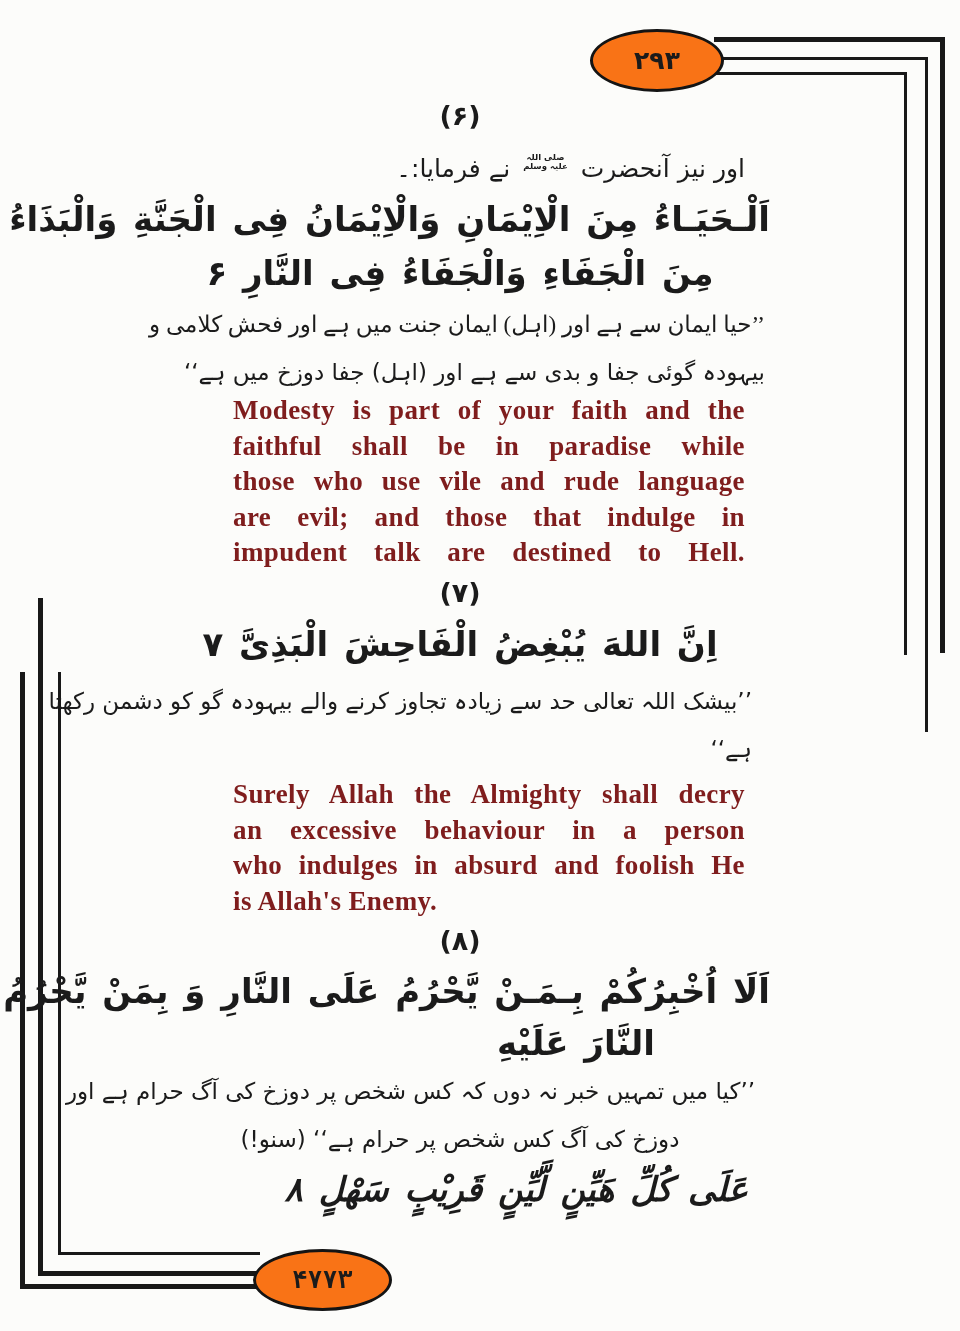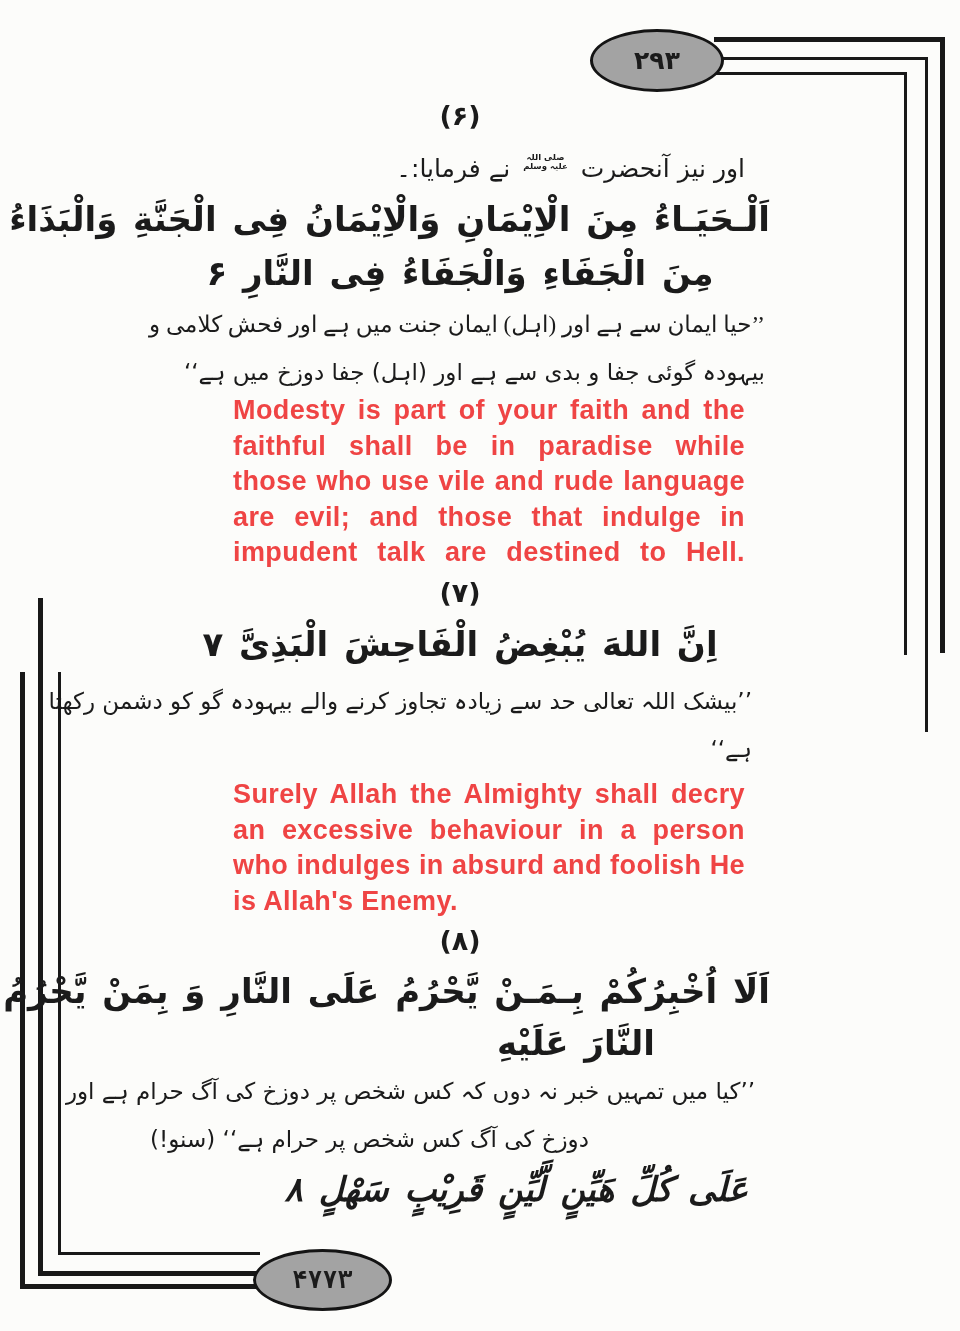--- a/index.html
+++ b/index.html
@@ -5,39 +5,39 @@
   html,body{margin:0;padding:0;background:#e8e8e4;}
   #page{
     position:relative;width:960px;height:1331px;margin:0 auto;
     background:#fcfcfa;color:#1b1b1b;overflow:hidden;
     font-family:"DejaVu Sans",sans-serif;
   }
   .line{position:absolute;background:#181818;}
   .oval{
     position:absolute;border:3px solid #141414;border-radius:50%;
     display:flex;align-items:center;justify-content:center;
-    background:#a3a3a3;z-index:5;
+    background:#f97316;z-index:5;
   }
   .oval .num{font-size:25px;font-weight:bold;letter-spacing:3px;direction:rtl;}
   .blk{position:absolute;}
   .heading{font-size:27px;font-weight:bold;text-align:center;letter-spacing:2px;}
   .ar{
     direction:rtl;font-size:34px;font-weight:bold;line-height:46px;
     word-spacing:4px;white-space:nowrap;
   }
   .ar.center{text-align:center;}
   .ar.right{}
   .ur{
     direction:rtl;font-size:23px;line-height:46px;text-align:right;
     white-space:nowrap;
   }
-  .ur.center{text-align:left;}
+  .ur.center{text-align:center;}
   .eng{
-    font-family:Liberation Sans, sans-serif;
-    font-weight:bold;font-size:27px;line-height:35.5px;color:#ef4444;
+    font-family:Liberation Serif, serif;
+    font-weight:bold;font-size:27px;line-height:35.5px;color:#7f1d1d;
     letter-spacing:0.4px;
   }
   .eng .eline{text-align:justify;text-align-last:justify;}
   .eng .eline.last{text-align-last:left;}
   .honorific{
     display:inline-block;direction:rtl;font-size:8.5px;line-height:9px;
     text-align:center;vertical-align:8px;margin:0 5px;font-weight:bold;
   }
 </style>
 </head>

